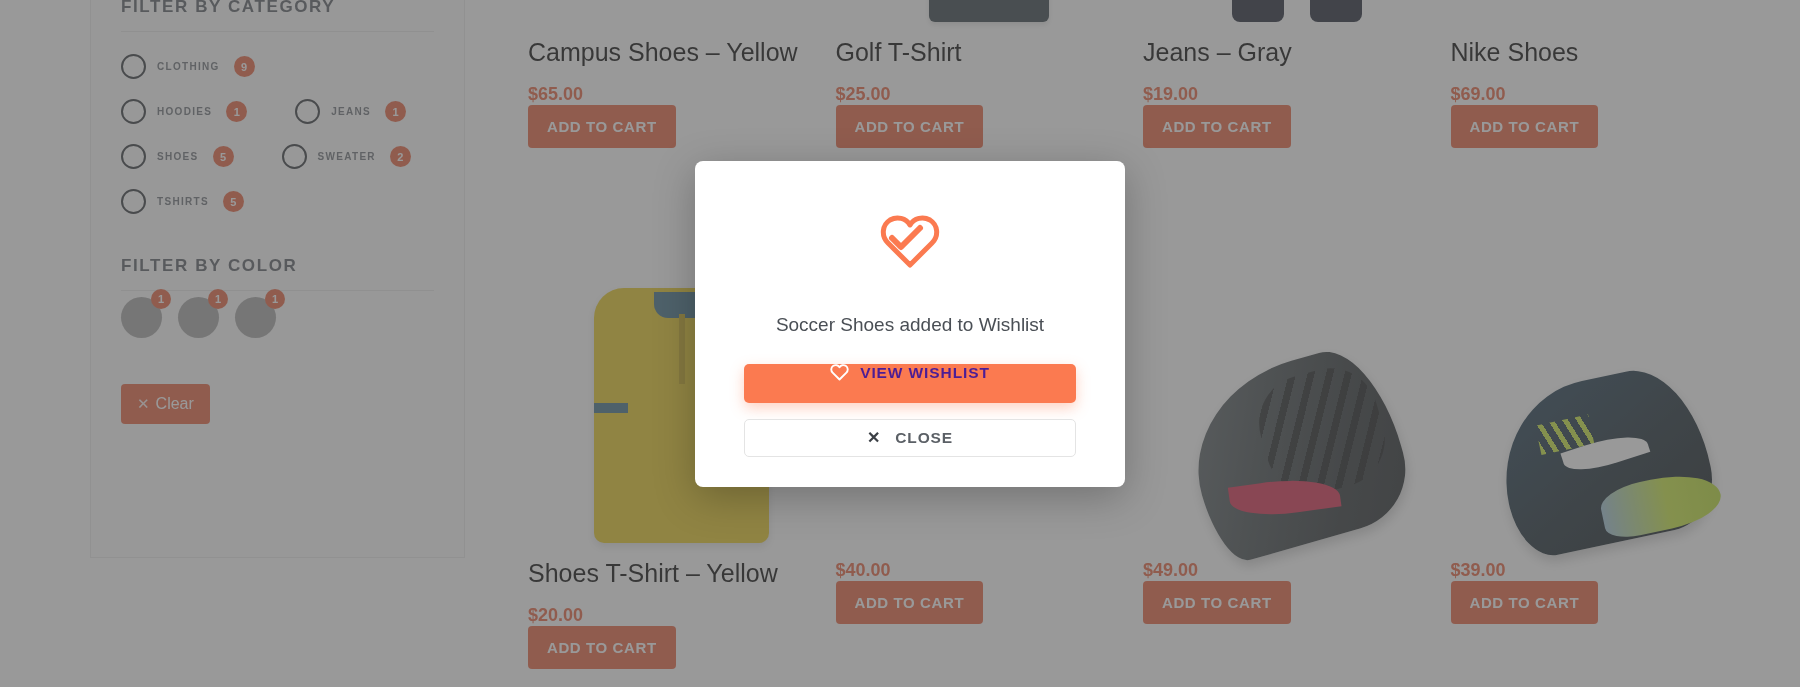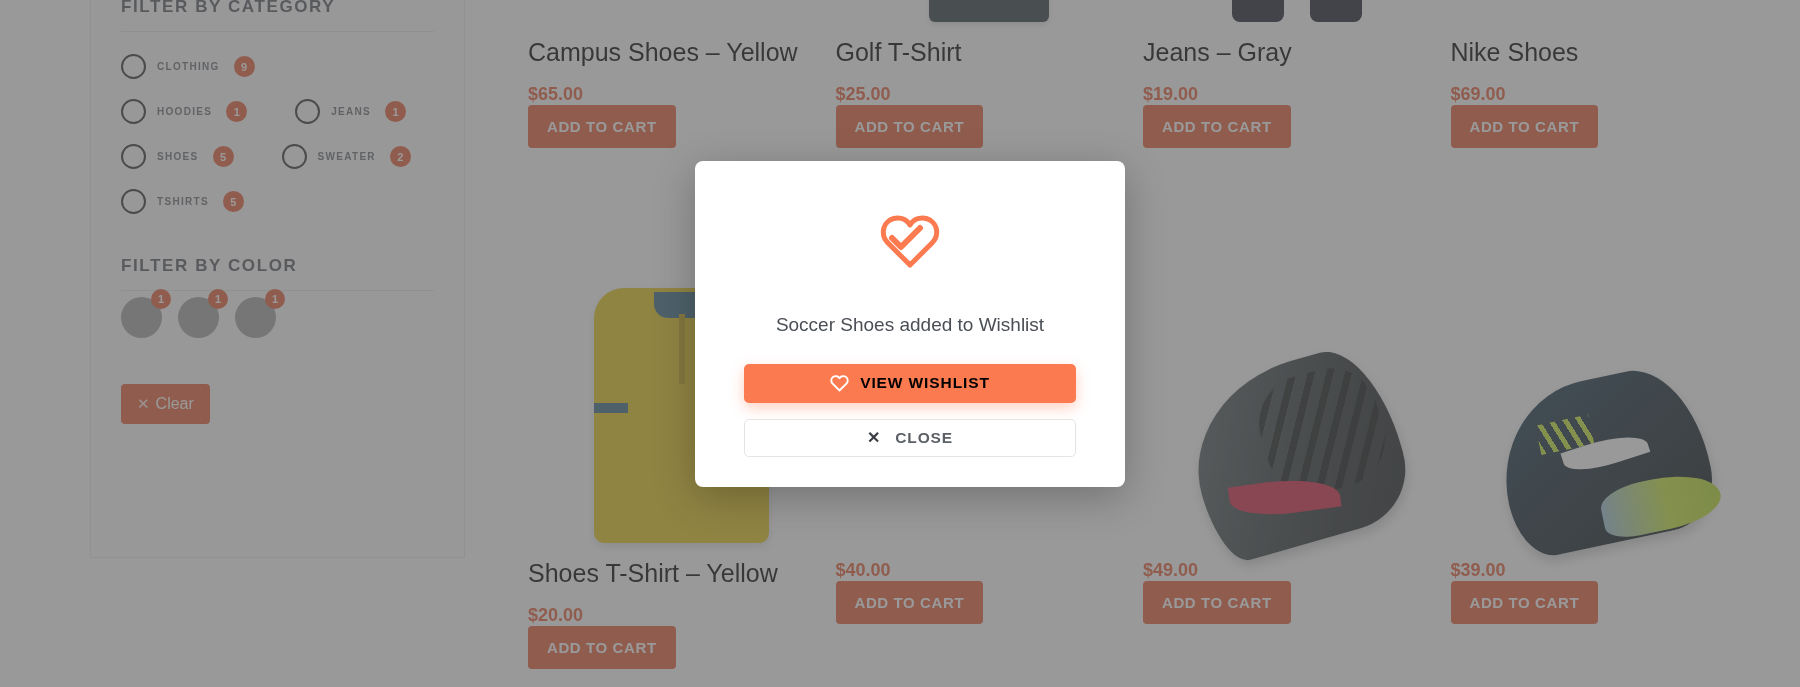--- a/index.html
+++ b/index.html
@@ -234,24 +234,24 @@
     margin-top: 40px;
     font-size: 19px;
     color: #4a4f55;
     font-weight: 400;
     text-align: center;
   }
   .modal-primary {
     margin-top: 28px;
     width: 100%;
     background: #fb7a50;
-    color: #000000;
+    color: #4c1d95;
     border: none; border-radius: 5px;
     height: 46px;
-    display: flex; align-items: center; justify-content: center; gap: 11px;
+    display: flex; align-items: flex-start; justify-content: center; gap: 11px;
     font-size: 15.5px; font-weight: 700;
     letter-spacing: .9px;
     font-family: "Liberation Sans", sans-serif;
     cursor: pointer;
     box-shadow: 0 5px 14px rgba(251,122,80,.35);
   }
   .modal-secondary {
     margin-top: 16px;
     width: 100%;
     background: #ffffff;

